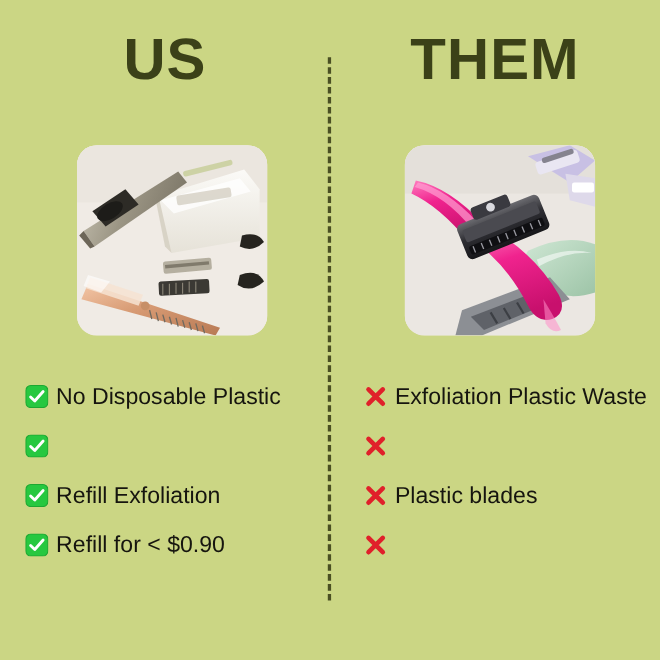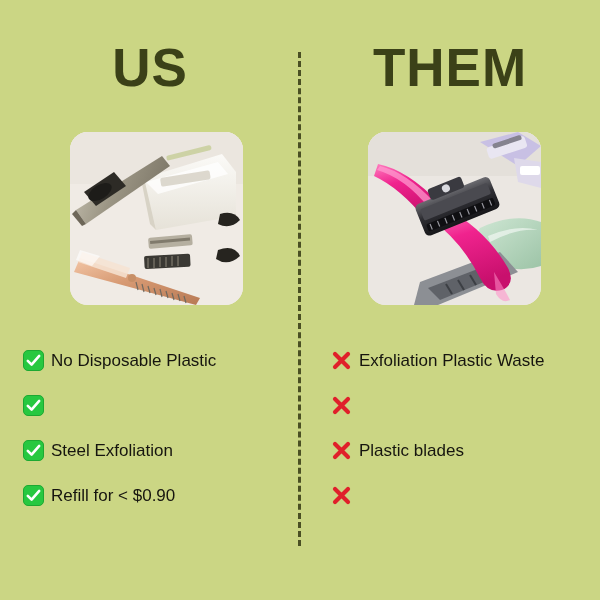--- a/index.html
+++ b/index.html
@@ -37,21 +37,21 @@
     top: 0;
     width: 300px;
     height: 600px;
   }
   .column.left  { left: 0; }
   .column.right { left: 300px; }
 
   
   .col-heading {
     position: absolute;
-    top: 40px;
+    top: 27px;
     left: 0;
     width: 300px;
     text-align: center;
     font-size: 53px;
     line-height: 56px;
     font-weight: bold;
     letter-spacing: 1px;
     color: #3b4118;
     font-family: "Liberation Sans", sans-serif;
   }
@@ -100,21 +100,21 @@
     width: 22px;
     height: 22px;
     margin-right: 7px;
     display: flex;
     align-items: center;
     justify-content: center;
   }
   .feature-icon svg { display: block; }
 
   .feature-label {
-    font-size: 17px;
+    font-size: 21px;
     line-height: 22px;
     color: #16150f;
     font-family: "Liberation Sans", sans-serif;
     white-space: nowrap;
   }
 </style>
 </head>
 <body>
 
 <div id="comparison-infographic">
@@ -206,21 +206,21 @@
           </svg>
         </span>
       </li>
       <li class="feature-row">
         <span class="feature-icon">
           <svg width="21" height="21" viewBox="0 0 21 21" xmlns="http://www.w3.org/2000/svg">
             <rect x="0.5" y="0.5" width="20" height="20" rx="4.5" fill="#27c840" stroke="#1da832" stroke-width="1"></rect>
             <path d="M4.8 10.9 L8.6 14.6 L16.2 5.9" fill="none" stroke="#ffffff" stroke-width="2.6" stroke-linecap="round" stroke-linejoin="round"></path>
           </svg>
         </span>
-        <span class="feature-label">Steel Exfoliation</span>
+        <span class="feature-label">Refill Exfoliation</span>
       </li>
       <li class="feature-row">
         <span class="feature-icon">
           <svg width="21" height="21" viewBox="0 0 21 21" xmlns="http://www.w3.org/2000/svg">
             <rect x="0.5" y="0.5" width="20" height="20" rx="4.5" fill="#27c840" stroke="#1da832" stroke-width="1"></rect>
             <path d="M4.8 10.9 L8.6 14.6 L16.2 5.9" fill="none" stroke="#ffffff" stroke-width="2.6" stroke-linecap="round" stroke-linejoin="round"></path>
           </svg>
         </span>
         <span class="feature-label">Refill for &lt; $0.90</span>
       </li>

